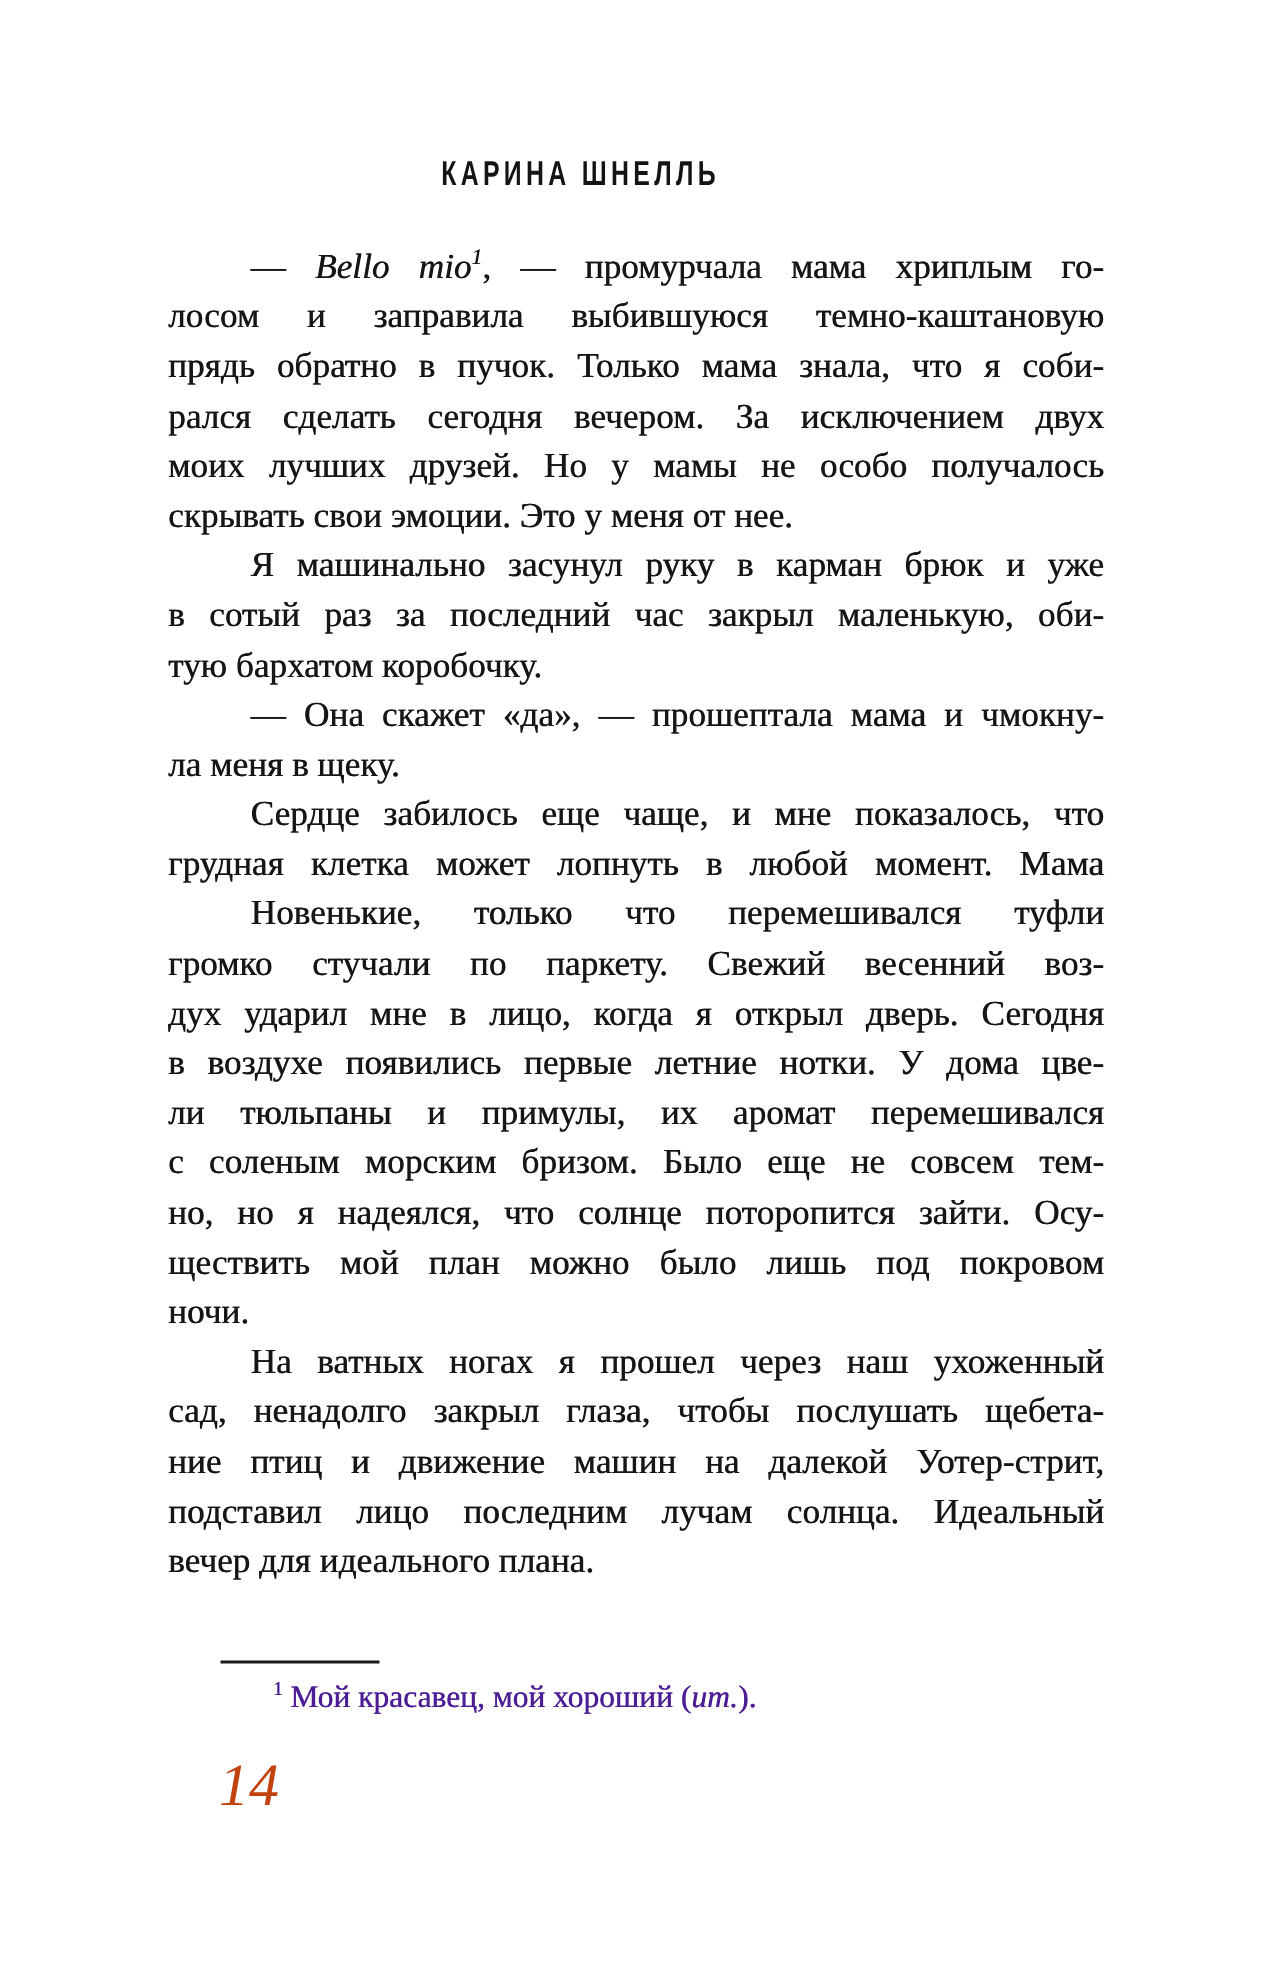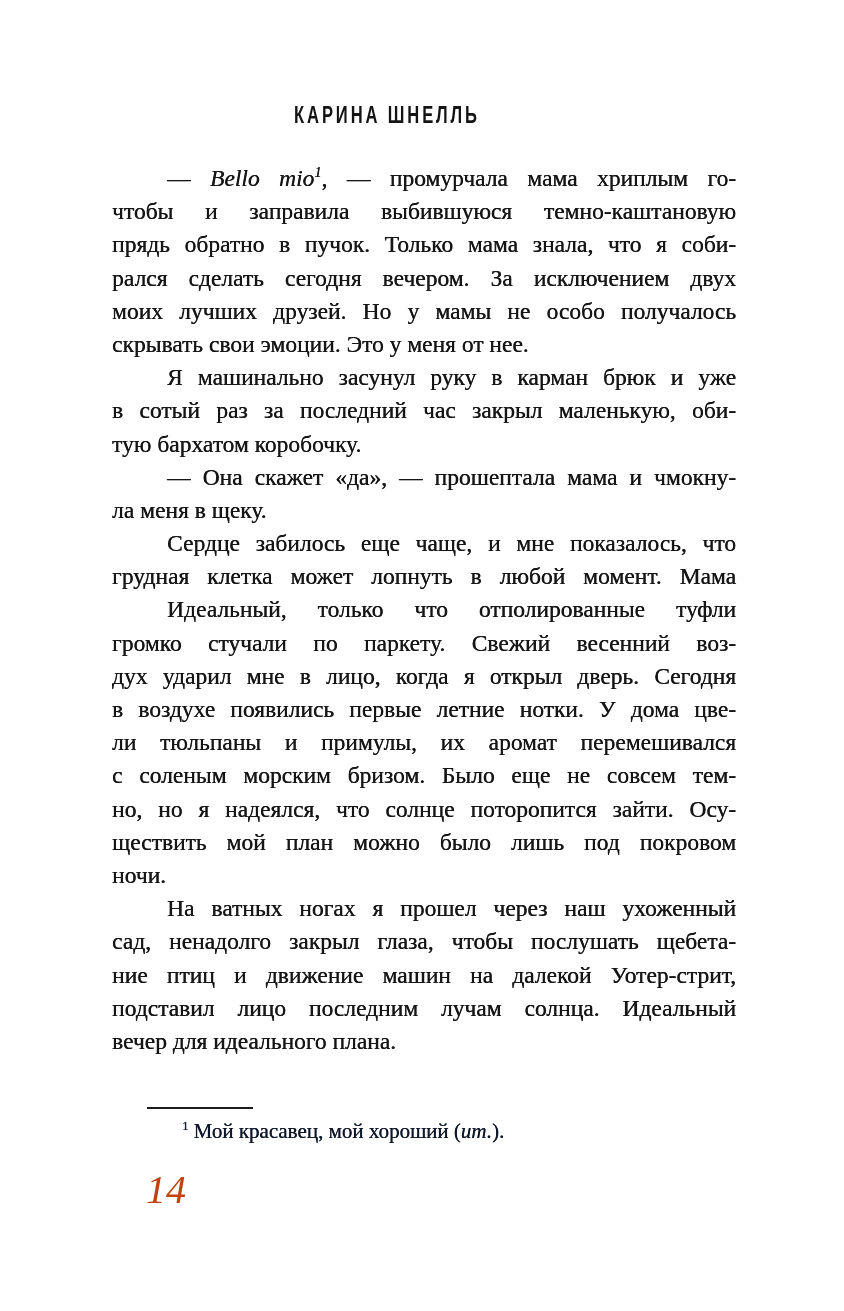--- a/index.html
+++ b/index.html
@@ -60,21 +60,21 @@
     height: 2px;
     background: #1b1b1b;
   }
   .footnote {
     position: absolute;
     left: 112px;
     top: 1118px;
     width: 624px;
     font-size: 21px;
     line-height: 27px;
-    color: #0f172a;
+    color: #4c1d95;
     text-shadow: 0.3px 0 0 currentColor;
     text-indent: 70px;
   }
   .fn-marker {
     font-size: 0.62em;
     vertical-align: super;
     line-height: 0;
     margin-right: 5px;
   }
   .page-number {
@@ -88,33 +88,33 @@
   }
 </style>
 </head>
 <body>
 
 <div class="page">
   <div class="running-head">КАРИНА ШНЕЛЛЬ</div>
 
   <div class="body-text">
       <div class="line first"><span class="seg s-n">— </span><span class="seg s-i">Bello mio</span><span class="seg s-si">1</span><span class="seg s-n">, — промурчала мама хриплым го-</span></div>
-      <div class="line"><span class="seg s-n">чтобы и заправила выбившуюся темно-каштановую</span></div>
+      <div class="line"><span class="seg s-n">лосом и заправила выбившуюся темно-каштановую</span></div>
       <div class="line"><span class="seg s-n">прядь обратно в пучок. Только мама знала, что я соби-</span></div>
       <div class="line"><span class="seg s-n">рался сделать сегодня вечером. За исключением двух</span></div>
       <div class="line"><span class="seg s-n">моих лучших друзей. Но у мамы не особо получалось</span></div>
       <div class="line last"><span class="seg s-n">скрывать свои эмоции. Это у меня от нее.</span></div>
       <div class="line first"><span class="seg s-n">Я машинально засунул руку в карман брюк и уже</span></div>
       <div class="line"><span class="seg s-n">в сотый раз за последний час закрыл маленькую, оби-</span></div>
       <div class="line last"><span class="seg s-n">тую бархатом коробочку.</span></div>
       <div class="line first"><span class="seg s-n">— Она скажет «да», — прошептала мама и чмокну-</span></div>
       <div class="line last"><span class="seg s-n">ла меня в щеку.</span></div>
       <div class="line first"><span class="seg s-n">Сердце забилось еще чаще, и мне показалось, что</span></div>
       <div class="line"><span class="seg s-n">грудная клетка может лопнуть в любой момент. Мама</span></div>
-      <div class="line first"><span class="seg s-n">Идеальный, только что отполированные туфли</span></div>
+      <div class="line first"><span class="seg s-n">Новенькие, только что перемешивался туфли</span></div>
       <div class="line"><span class="seg s-n">громко стучали по паркету. Свежий весенний воз-</span></div>
       <div class="line"><span class="seg s-n">дух ударил мне в лицо, когда я открыл дверь. Сегодня</span></div>
       <div class="line"><span class="seg s-n">в воздухе появились первые летние нотки. У дома цве-</span></div>
       <div class="line"><span class="seg s-n">ли тюльпаны и примулы, их аромат перемешивался</span></div>
       <div class="line"><span class="seg s-n">с соленым морским бризом. Было еще не совсем тем-</span></div>
       <div class="line"><span class="seg s-n">но, но я надеялся, что солнце поторопится зайти. Осу-</span></div>
       <div class="line"><span class="seg s-n">ществить мой план можно было лишь под покровом</span></div>
       <div class="line last"><span class="seg s-n">ночи.</span></div>
       <div class="line first"><span class="seg s-n">На ватных ногах я прошел через наш ухоженный</span></div>
       <div class="line"><span class="seg s-n">сад, ненадолго закрыл глаза, чтобы послушать щебета-</span></div>

